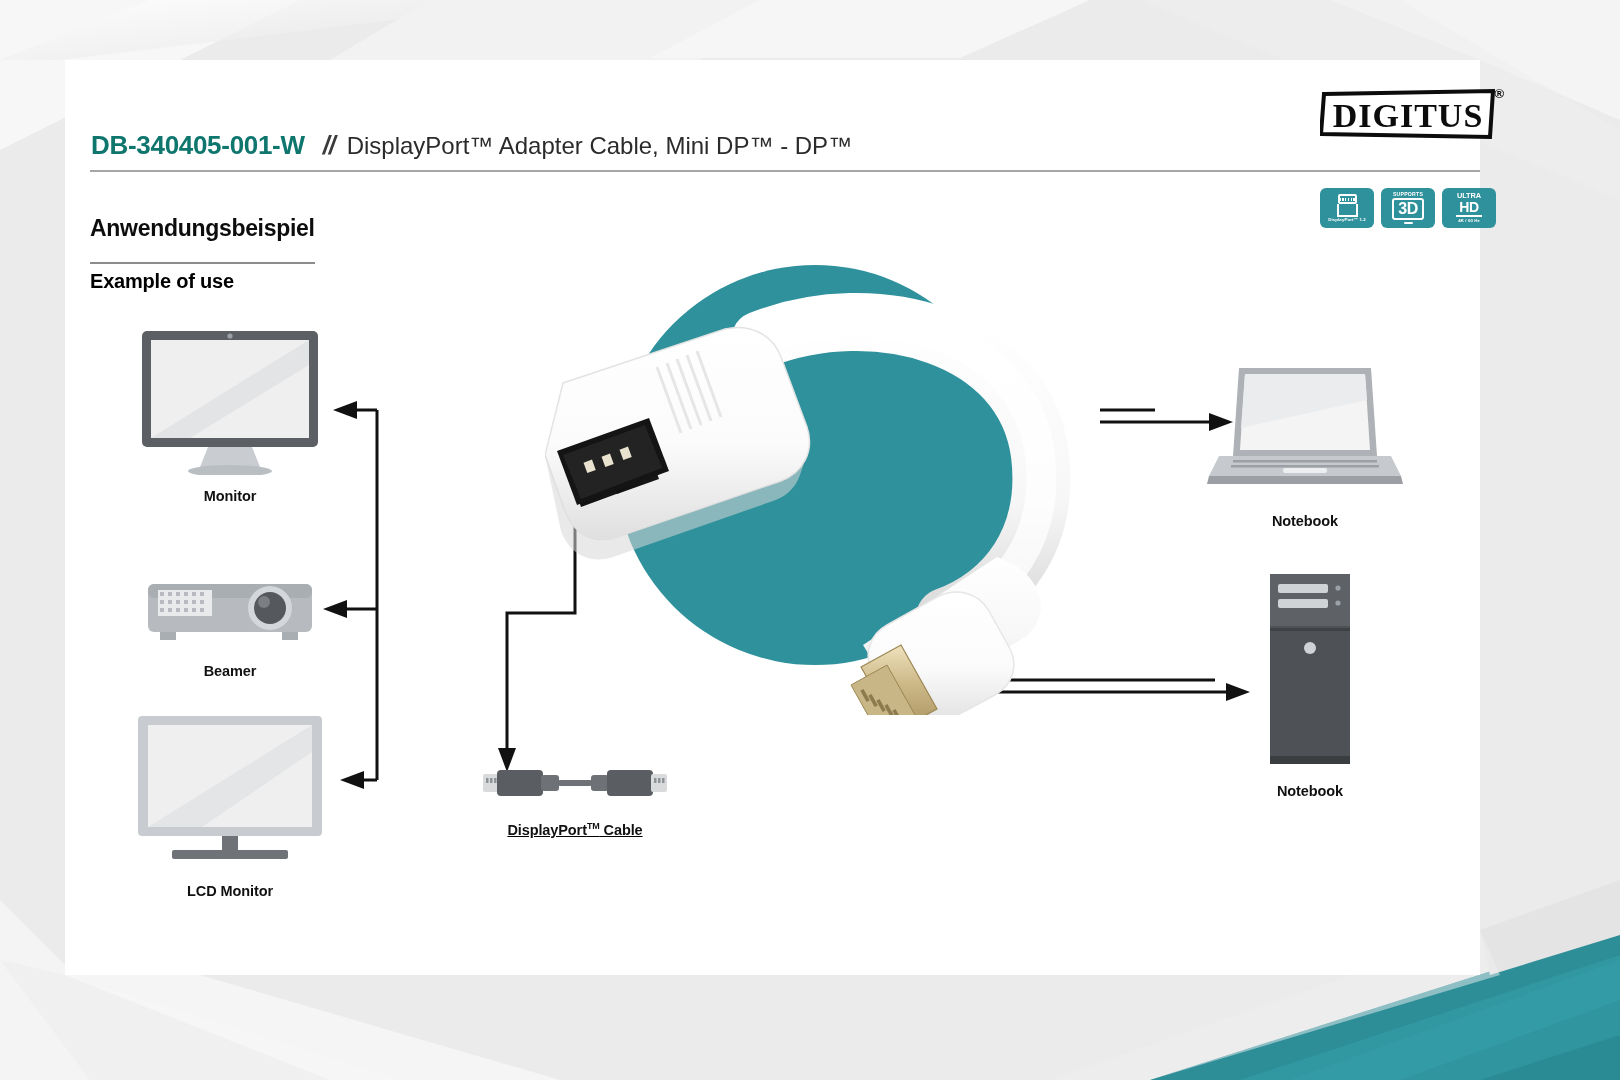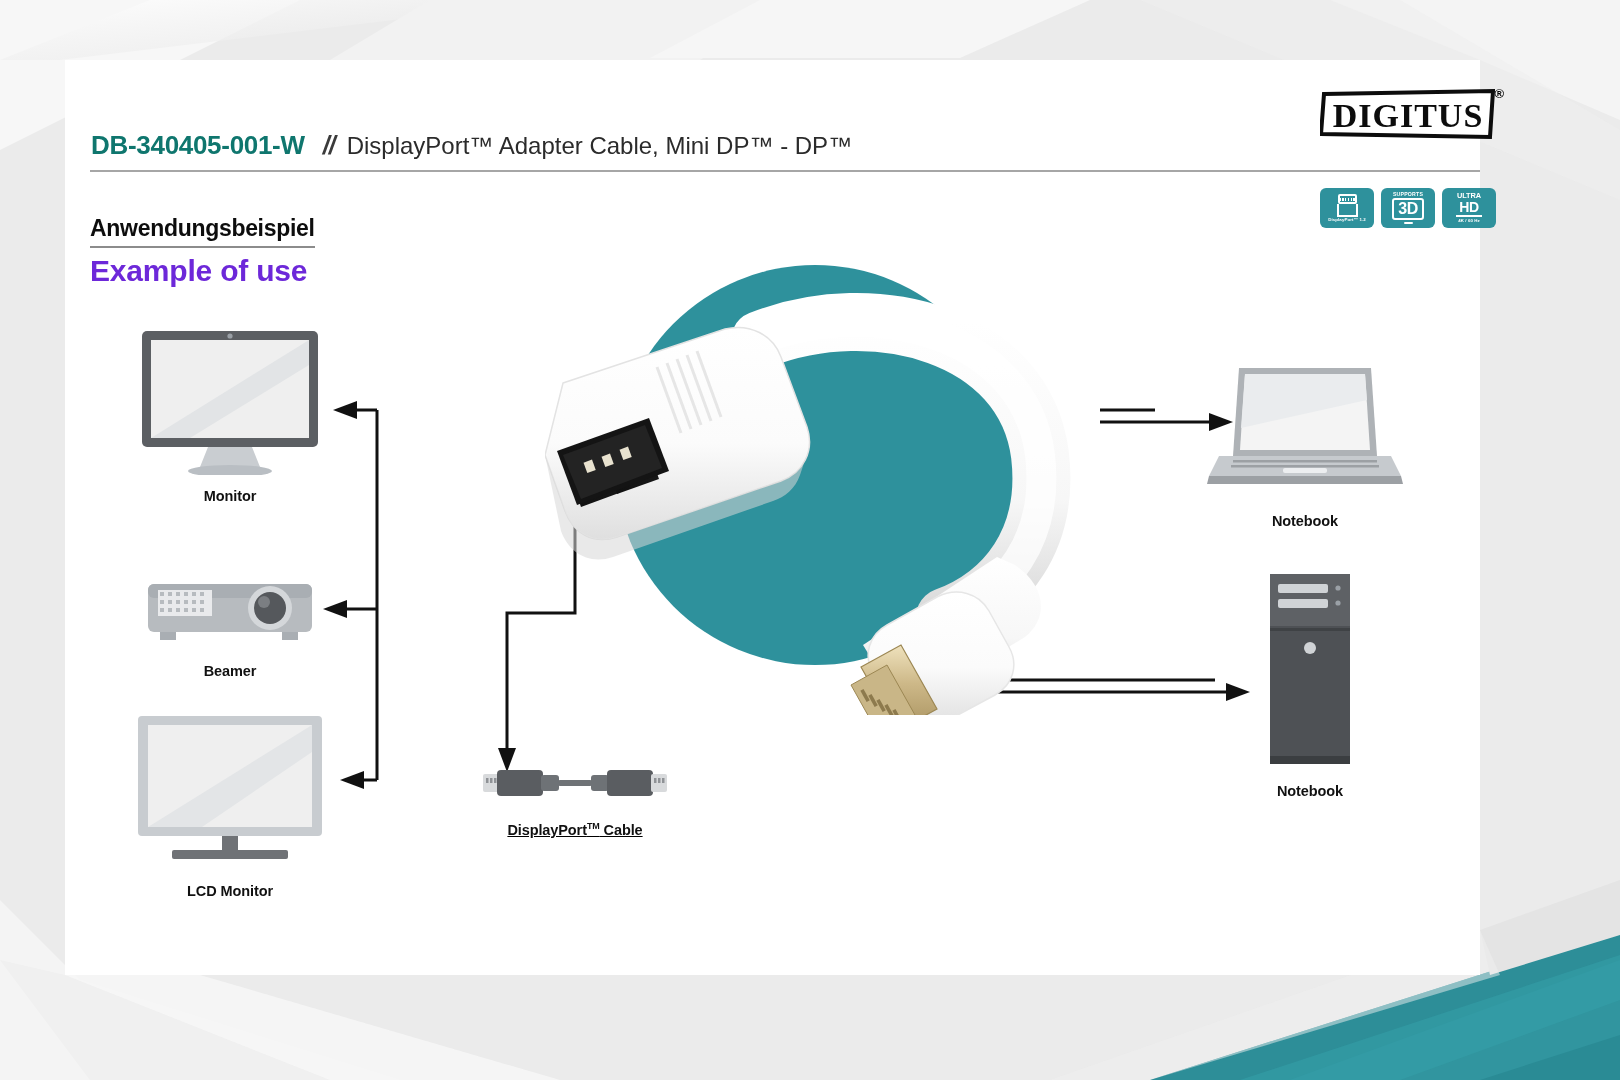--- a/index.html
+++ b/index.html
@@ -70,24 +70,24 @@
   .dp-plug i{width:1.6px;height:3px;background:#fff;display:block;}
   .dp-body{width:21px;height:13px;border:2px solid #fff;border-top:none;box-sizing:border-box;margin-top:0px;}
   .hd-ultra{font-size:7.4px;font-weight:bold;line-height:1;letter-spacing:-.1px;}
   .hd-hd{font-size:14px;font-weight:bold;line-height:1.05;letter-spacing:-.4px;}
   .hd-rule{width:26px;height:1.5px;background:#fff;margin:1px 0;}
 
   
   .section{position:absolute;left:25px;top:155px;}
   .sec-de{
     font-size:23px;font-weight:bold;color:#0d0d0d;letter-spacing:-0.3px;
-    border-bottom:2px solid #8c8c8c;display:inline-block;padding-bottom:4px;
+    border-bottom:2px solid #8c8c8c;display:inline-block;padding-bottom:20px;
   }
   .sec-en{
-    font-size:30px;font-weight:bold;color:#6d28d9;letter-spacing:-0.2px;margin-top:6px;
+    font-size:20px;font-weight:bold;color:#000000;letter-spacing:-0.2px;margin-top:6px;
   }
 
   
   .diagram{position:absolute;left:0;top:0;width:1415px;height:915px;pointer-events:none;}
   .diagram svg{position:absolute;left:0;top:0;width:1415px;height:915px;}
 
   .node{position:absolute;text-align:center;}
   .node .cap{
     font-size:14.5px;font-weight:bold;color:#111;margin-top:9px;letter-spacing:-0.1px;
     white-space:nowrap;

